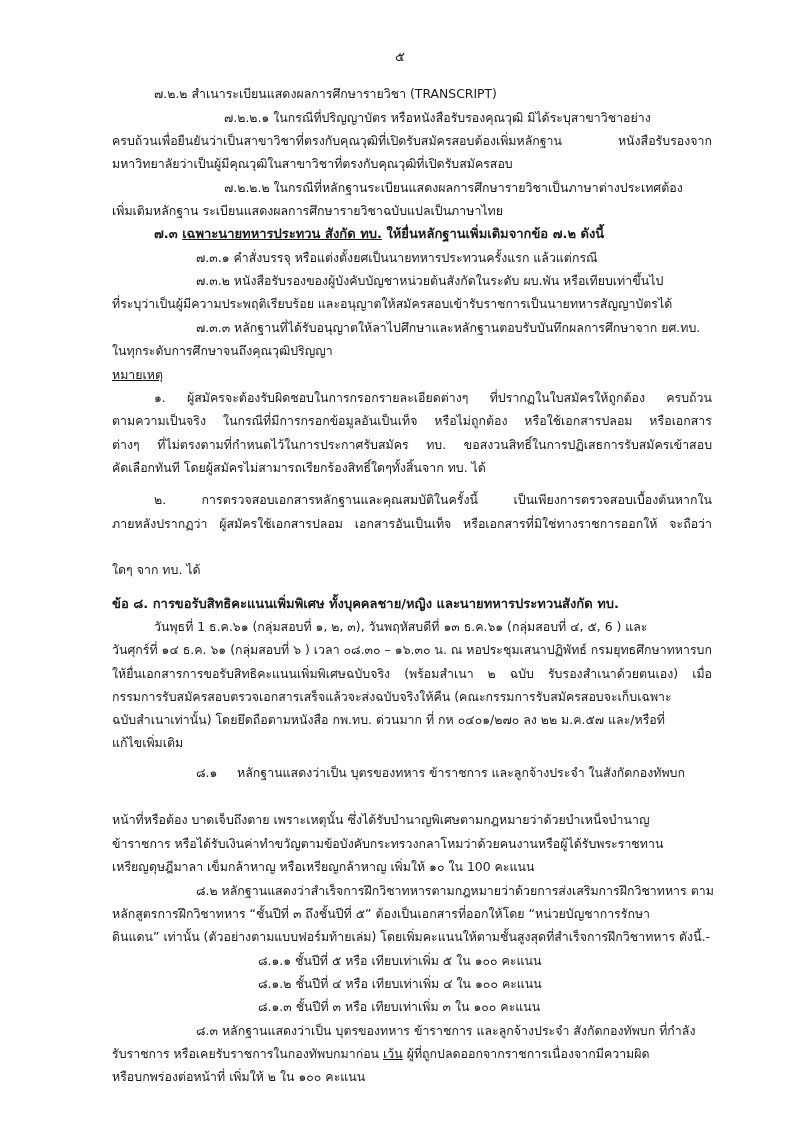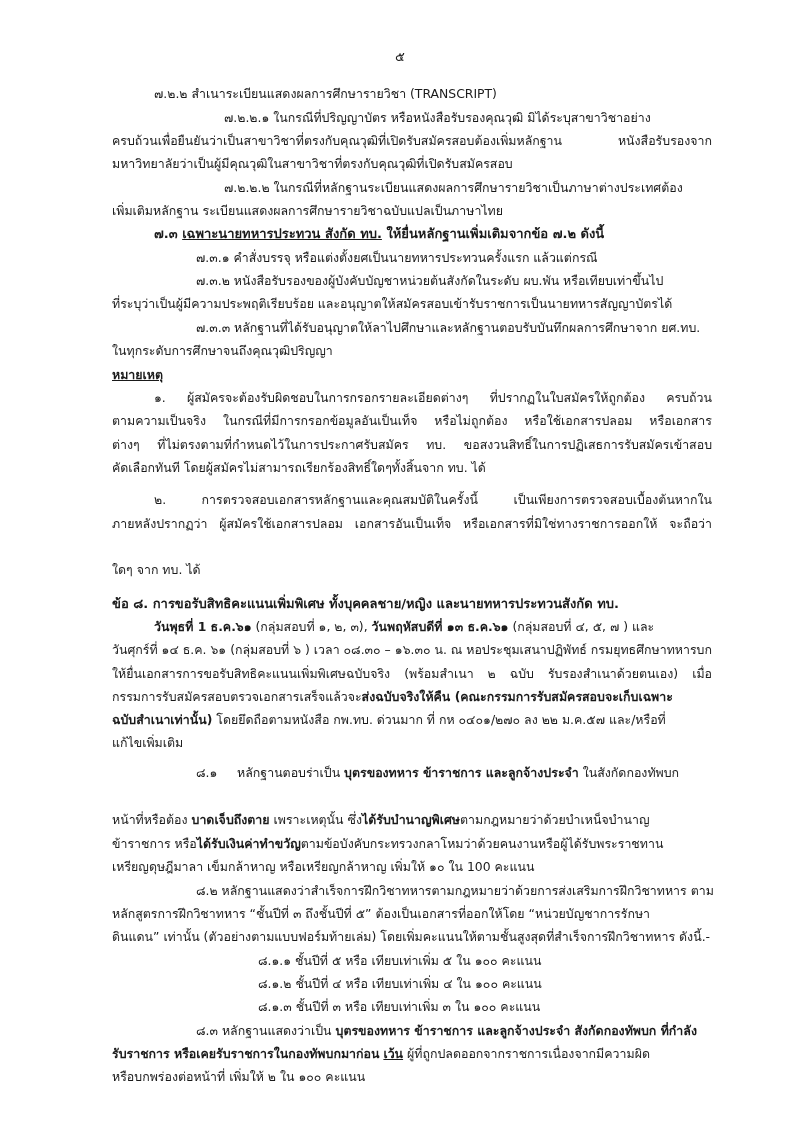--- a/index.html
+++ b/index.html
@@ -6,21 +6,21 @@
   body { width: 800px; height: 1132px; position: relative; overflow: hidden;
          font-family: "DejaVu Sans", "Liberation Sans", sans-serif; color: #1a1a1a; }
   .page { position: absolute; left: 0; top: 0; width: 800px; height: 1132px; }
   .pnum { position: absolute; top: 46px; left: 0; width: 800px; text-align: center; font-size: 13px; }
   .ln { position: absolute; left: 112px; width: 600px; font-size: 12.4px; line-height: 16px; white-space: nowrap; }
   .i1 { left: 154px; }
   .i2 { left: 196px; }
   .i3 { left: 224px; }
   .i4 { left: 258px; }
   .just { text-align: justify; text-align-last: justify; }
-  b, .b { font-weight: bold; }
+  b, .b { font-weight: normal; }
   u, .u { text-decoration: underline; }
   .head { font-size: 13px; font-weight: bold; }
 </style>
 </head>
 <body>
 
 <div class="page">
 
   <div class="pnum">๕</div>
 
@@ -45,34 +45,34 @@
   <div class="ln i1 just" style="top:390px; width:558px">๑. ผู้สมัครจะต้องรับผิดชอบในการกรอกรายละเอียดต่างๆ ที่ปรากฏในใบสมัครให้ถูกต้อง ครบถ้วน</div>
   <div class="ln just" style="top:413px">ตามความเป็นจริง ในกรณีที่มีการกรอกข้อมูลอันเป็นเท็จ หรือไม่ถูกต้อง หรือใช้เอกสารปลอม หรือเอกสาร</div>
   <div class="ln" style="top:460px">คัดเลือกทันที โดยผู้สมัครไม่สามารถเรียกร้องสิทธิ์ใดๆทั้งสิ้นจาก ทบ. ได้</div>
   <div class="ln just" style="top:437px">ต่างๆ ที่ไม่ตรงตามที่กำหนดไว้ในการประกาศรับสมัคร ทบ. ขอสงวนสิทธิ์ในการปฏิเสธการรับสมัครเข้าสอบ</div>
   <div class="ln i1 just" style="top:492px; width:558px">๒. การตรวจสอบเอกสารหลักฐานและคุณสมบัติในครั้งนี้ เป็นเพียงการตรวจสอบเบื้องต้นหากใน</div>
   <div class="ln just" style="top:516px">ภายหลังปรากฏว่า ผู้สมัครใช้เอกสารปลอม เอกสารอันเป็นเท็จ หรือเอกสารที่มิใช่ทางราชการออกให้ จะถือว่า</div>
   <div class="ln" style="top:562px">ใดๆ จาก ทบ. ได้</div>
 
   <div class="ln head" style="top:596px">ข้อ ๘. การขอรับสิทธิคะแนนเพิ่มพิเศษ ทั้งบุคคลชาย/หญิง และนายทหารประทวนสังกัด ทบ.</div>
   <div class="ln i1" style="top:619px">
-    <b>วันพุธที่ 1 ธ.ค.๖๑</b><span> (กลุ่มสอบที่ ๑, ๒, ๓), </span><b>วันพฤหัสบดีที่ ๑๓ ธ.ค.๖๑</b><span> (กลุ่มสอบที่ ๔, ๕, ๗ ) และ</span>
+    <b>วันพุธที่ 1 ธ.ค.๖๑</b><span> (กลุ่มสอบที่ ๑, ๒, ๓), </span><b>วันพฤหัสบดีที่ ๑๓ ธ.ค.๖๑</b><span> (กลุ่มสอบที่ ๔, ๕, 6 ) และ</span>
   </div>
   <div class="ln just" style="top:642px">วันศุกร์ที่ ๑๔ ธ.ค. ๖๑ (กลุ่มสอบที่ ๖ ) เวลา ๐๘.๓๐ – ๑๖.๓๐ น. ณ หอประชุมเสนาปฏิพัทธ์ กรมยุทธศึกษาทหารบก</div>
   <div class="ln just" style="top:666px">ให้ยื่นเอกสารการขอรับสิทธิคะแนนเพิ่มพิเศษฉบับจริง (พร้อมสำเนา ๒ ฉบับ รับรองสำเนาด้วยตนเอง) เมื่อ</div>
   <div class="ln" style="top:689px">
     <span>กรรมการรับสมัครสอบตรวจเอกสารเสร็จแล้วจะ</span><b>ส่งฉบับจริงให้คืน (คณะกรรมการรับสมัครสอบจะเก็บเฉพาะ</b>
   </div>
   <div class="ln" style="top:712px">
     <b>ฉบับสำเนาเท่านั้น)</b><span> โดยยึดถือตามหนังสือ กพ.ทบ. ด่วนมาก ที่ กห ๐๔๐๑/๒๗๐ ลง ๒๒ ม.ค.๕๗ และ/หรือที่</span>
   </div>
   <div class="ln" style="top:735px">แก้ไขเพิ่มเติม</div>
 
   <div class="ln i2" style="top:765px">
-    <span>๘.๑</span>&nbsp;&nbsp;&nbsp;&nbsp;&nbsp;<span>หลักฐานตอบร่าเป็น </span><b>บุตรของทหาร ข้าราชการ และลูกจ้างประจำ</b><span> ในสังกัดกองทัพบก</span>
+    <span>๘.๑</span>&nbsp;&nbsp;&nbsp;&nbsp;&nbsp;<span>หลักฐานแสดงว่าเป็น </span><b>บุตรของทหาร ข้าราชการ และลูกจ้างประจำ</b><span> ในสังกัดกองทัพบก</span>
   </div>
   <div class="ln" style="top:812px">
     <span>หน้าที่หรือต้อง </span><b>บาดเจ็บถึงตาย</b><span> เพราะเหตุนั้น ซึ่ง</span><b>ได้รับบำนาญพิเศษ</b><span>ตามกฎหมายว่าด้วยบำเหน็จบำนาญ</span>
   </div>
   <div class="ln" style="top:836px">
     <span>ข้าราชการ หรือ</span><b>ได้รับเงินค่าทำขวัญ</b><span>ตามข้อบังคับกระทรวงกลาโหมว่าด้วยคนงานหรือผู้ได้รับพระราชทาน</span>
   </div>
   <div class="ln" style="top:859px">เหรียญดุษฎีมาลา เข็มกล้าหาญ หรือเหรียญกล้าหาญ เพิ่มให้ ๑๐ ใน 100 คะแนน</div>
 
   <div class="ln i2" style="top:883px">๘.๒  หลักฐานแสดงว่าสำเร็จการฝึกวิชาทหารตามกฎหมายว่าด้วยการส่งเสริมการฝึกวิชาทหาร ตาม</div>

